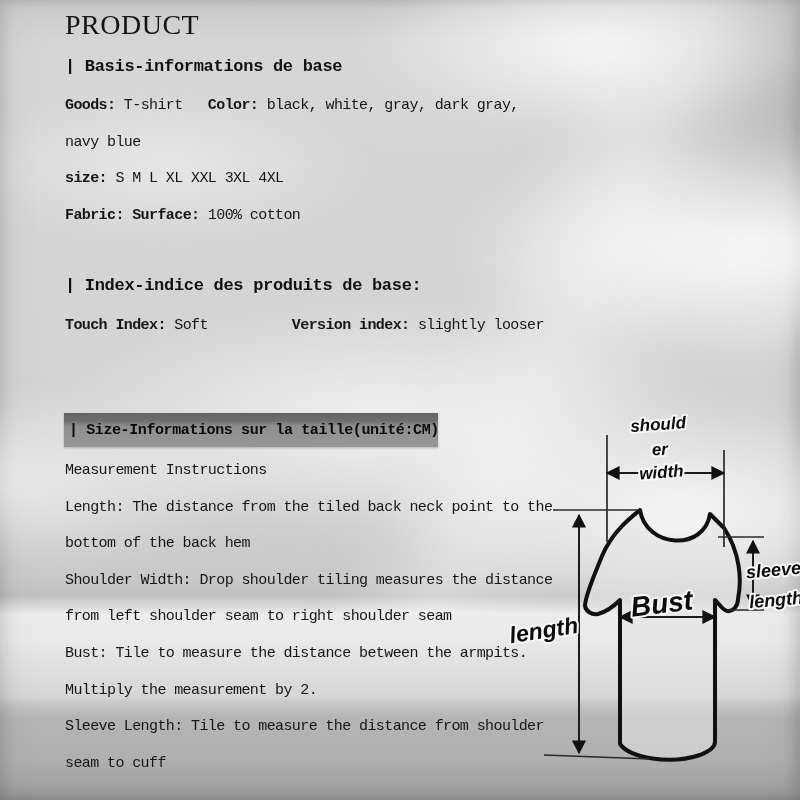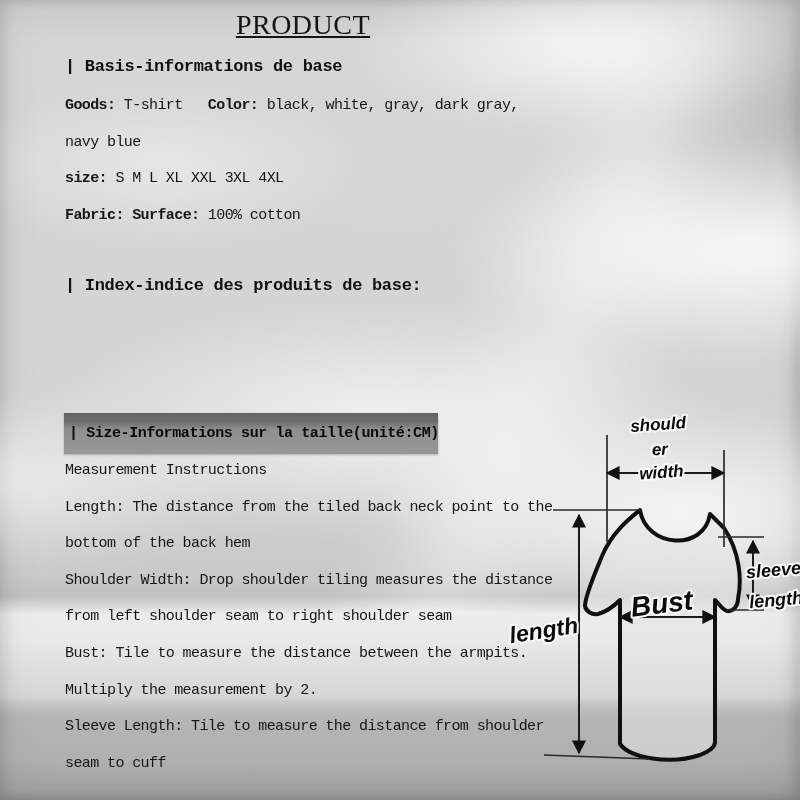--- a/index.html
+++ b/index.html
@@ -28,36 +28,35 @@
       radial-gradient(430px 160px at 800px 300px, rgba(255,255,255,0.90), rgba(255,255,255,0) 70%),
       radial-gradient(300px 110px at 215px 215px, rgba(255,255,255,0.45), rgba(255,255,255,0) 70%),
       radial-gradient(490px 165px at 430px 470px, rgba(255,255,255,0.70), rgba(255,255,255,0) 70%),
       radial-gradient(360px 130px at 60px 530px,  rgba(255,255,255,0.55), rgba(255,255,255,0) 70%),
       radial-gradient(430px 160px at 730px 565px, rgba(255,255,255,0.85), rgba(255,255,255,0) 70%),
       radial-gradient(240px 340px at 835px 130px, rgba(125,125,125,0.30), rgba(125,125,125,0) 70%),
       linear-gradient(115deg, rgba(255,255,255,0) 55%, rgba(255,255,255,0.35) 64%, rgba(255,255,255,0) 74%);
     filter:blur(14px);
   }
   .title{
-    position:absolute;left:65px;top:9px;width:476px;text-align:center;
+    position:absolute;left:65px;top:9px;width:476px;text-align:left;
     font-family:"Liberation Serif", serif;font-size:28px;letter-spacing:0.5px;
     color:#141414;
-    text-decoration:underline;
   }
   .sec-header{
     position:absolute;left:65px;
     font-size:17px;font-weight:bold;letter-spacing:-0.3px;white-space:pre;color:#111;
   }
   .lines{
     position:absolute;left:65px;
     font-size:15px;letter-spacing:-0.6px;line-height:36.6px;white-space:pre;color:#161616;
   }
   .lines .b{font-weight:bold;text-align:center;}
   .size-bar{
-    position:absolute;left:64px;top:413px;width:374px;height:41px;
+    position:absolute;left:64px;top:413px;width:374px;height:34px;
     background:linear-gradient(180deg,#646464 0%,#6d6d6d 22%,#8f8f8f 40%,#979797 100%);
     display:flex;align-items:center;
     box-shadow:0 1px 2px rgba(0,0,0,0.25);
   }
   .size-bar .sec-header-text{
     font-size:15px;font-weight:bold;letter-spacing:-0.4px;white-space:pre;
     color:#0a0a0a;padding-left:5px;
   }
   .diagram{position:absolute;left:480px;top:400px;width:320px;height:400px;}
   .mline{stroke:#1c1c1c;stroke-width:2;fill:none;}
@@ -77,21 +76,21 @@
 <div class="cloud-clip">
   <div class="clouds"></div>
 </div>
 
 <div class="title">PRODUCT</div>
 
 <div class="sec-header" style="top:57px;text-align:right;">| Basis-informations de base</div>
 <div class="lines" style="top:88px;"><div class="tline"><span class="b">Goods:</span><span> T-shirt   </span><span class="b">Color:</span><span> black, white, gray, dark gray,</span></div><div class="tline"><span>navy blue</span></div><div class="tline"><span class="b">size:</span><span> S M L XL XXL 3XL 4XL</span></div><div class="tline"><span class="b">Fabric:</span><span> </span><span class="b">Surface:</span><span> 100% cotton</span></div></div>
 
 <div class="sec-header" style="top:276px;">| Index-indice des produits de base:</div>
-<div class="lines" style="top:308px;"></div>
+<div class="lines" style="top:308px;"><div class="tline"><span class="b">Touch Index:</span><span> Soft          </span><span class="b">Version index:</span><span> slightly looser</span></div></div>
 
 <div class="size-bar">
   <span class="sec-header-text">| Size-Informations sur la taille(unité:CM)</span>
 </div>
 <div class="lines" style="top:453px;width:500px;"><div class="tline"><span>Measurement Instructions</span></div><div class="tline"><span>Length: The distance from the tiled back neck point to the</span></div><div class="tline"><span>bottom of the back hem</span></div><div class="tline"><span>Shoulder Width: Drop shoulder tiling measures the distance</span></div><div class="tline"><span>from left shoulder seam to right shoulder seam</span></div><div class="tline"><span>Bust: Tile to measure the distance between the armpits.</span></div><div class="tline"><span>Multiply the measurement by 2.</span></div><div class="tline"><span>Sleeve Length: Tile to measure the distance from shoulder</span></div><div class="tline"><span>seam to cuff</span></div></div>
 
 <svg class="diagram" viewBox="0 0 320 400">
   <defs>
     <marker id="ah" viewBox="0 0 10 10" refX="9" refY="5" markerWidth="7" markerHeight="7" orient="auto-start-reverse">
       <path d="M0,0 L10,5 L0,10 z" fill="#111"></path>

